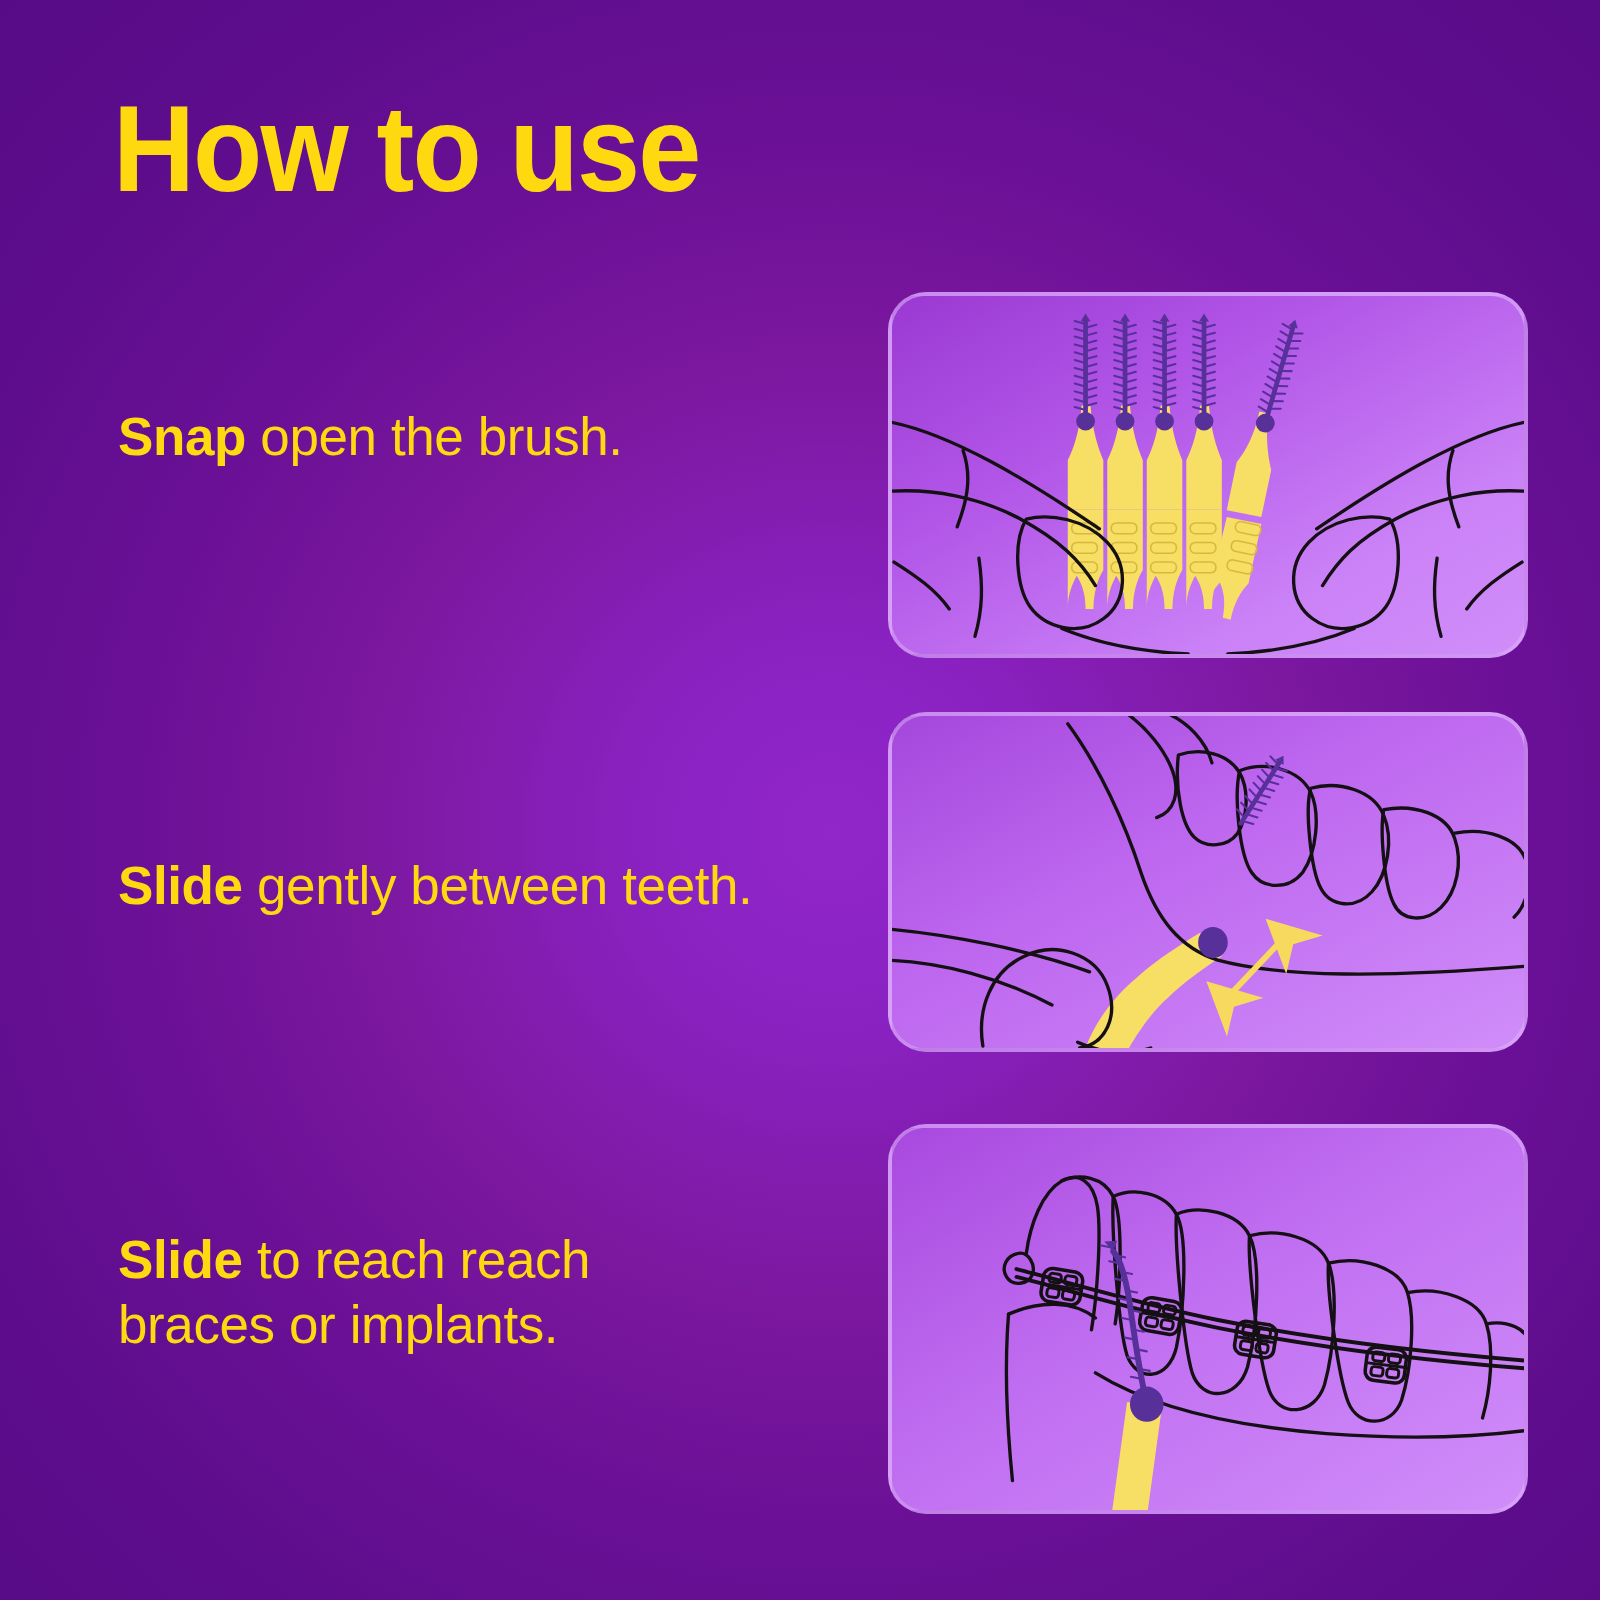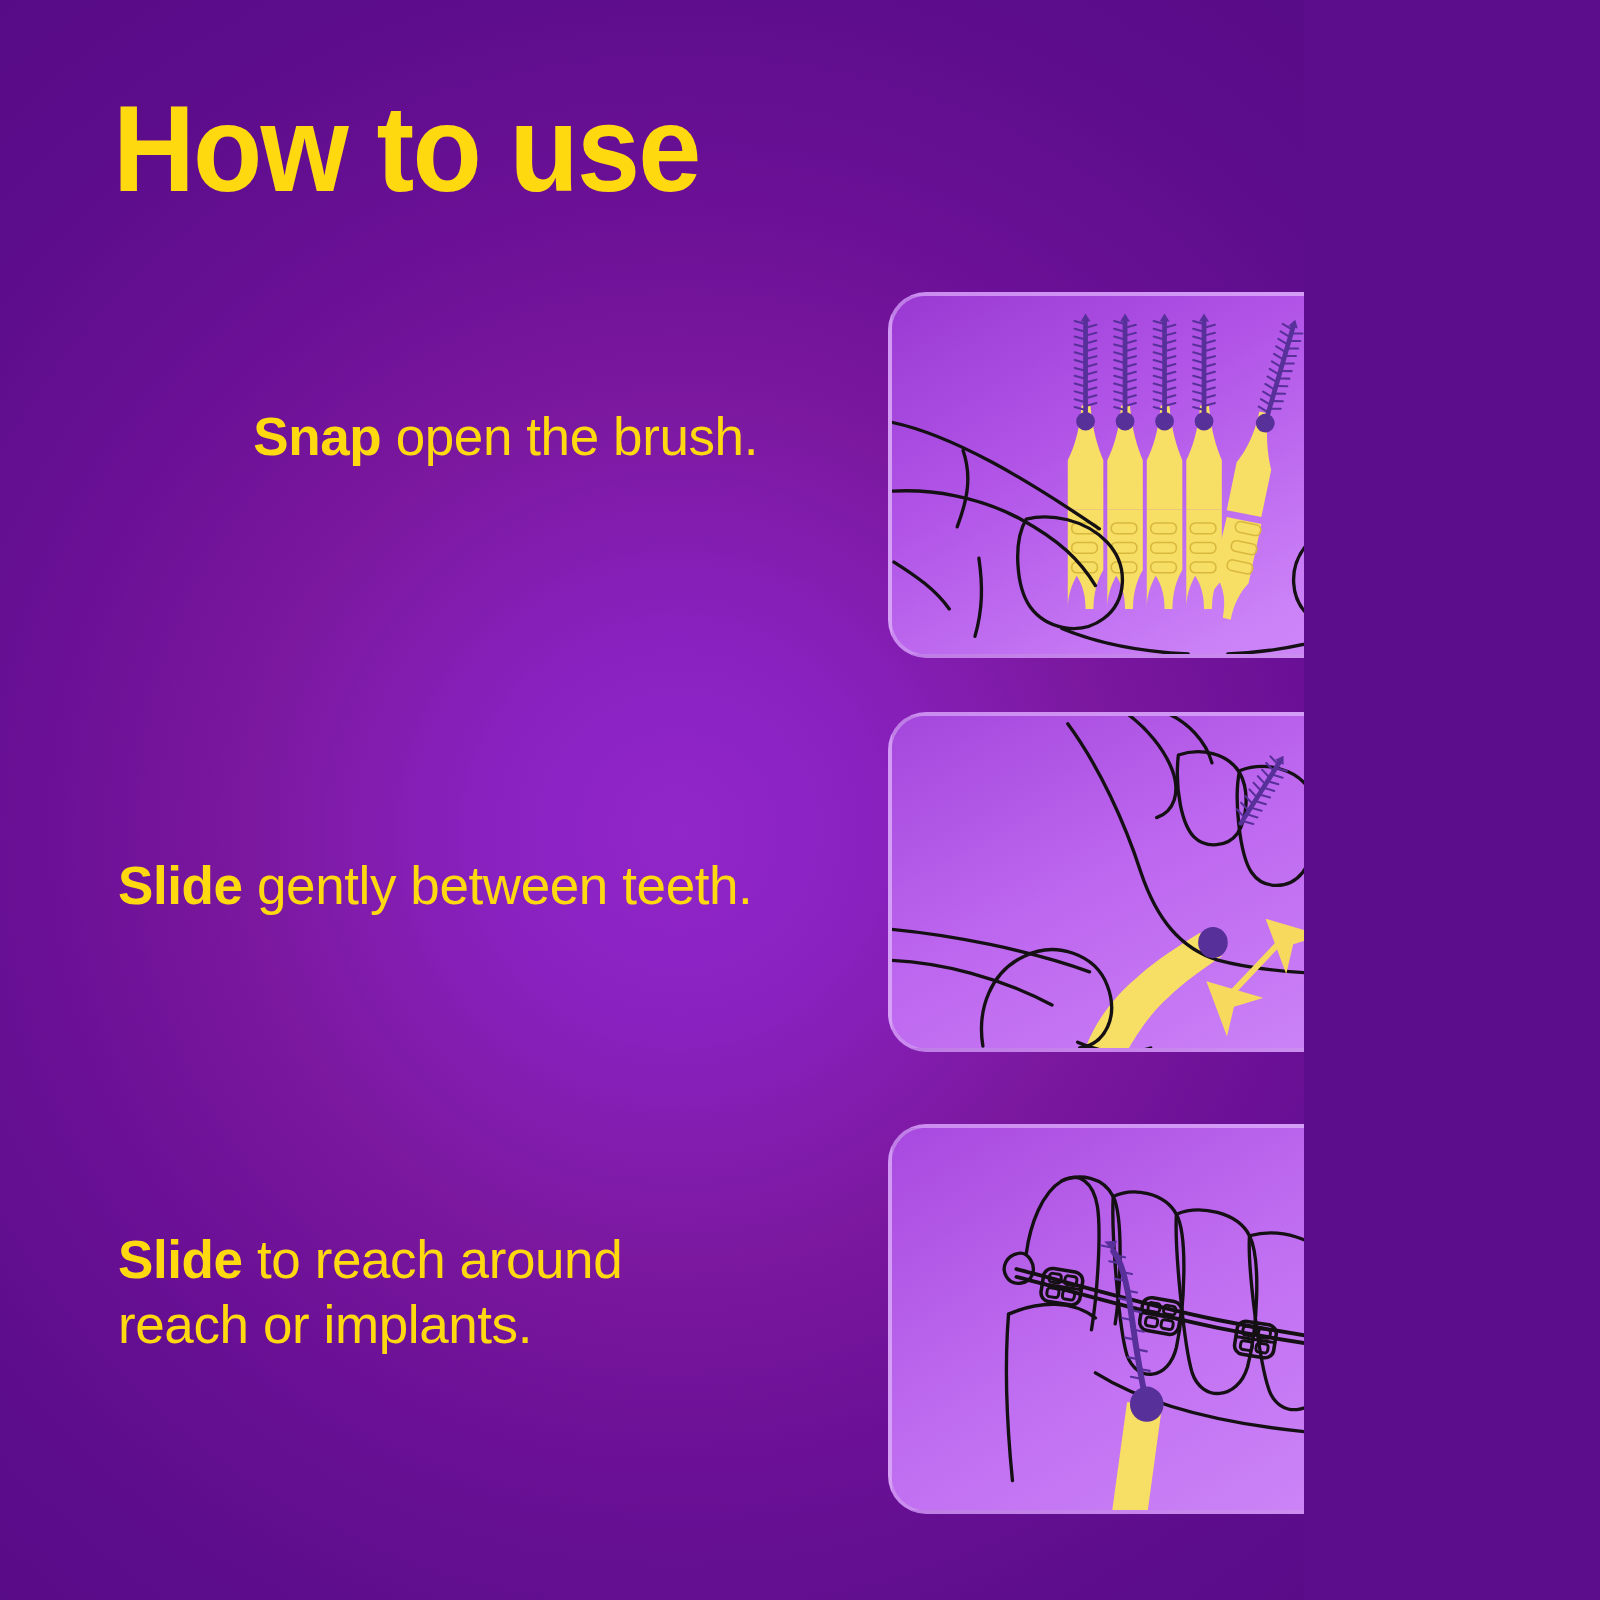--- a/index.html
+++ b/index.html
@@ -5,21 +5,21 @@
   * { margin:0; padding:0; box-sizing:border-box; }
   html,body { width:1600px; height:1600px; }
   body {
     font-family:"Liberation Sans", sans-serif;
     background:#5c0d8c;
     overflow:hidden;
     position:relative;
   }
   #poster {
     position:absolute; inset:0;
-    width:1304px; height:1600px;
+    width:1600px; height:1600px;
     background:
       radial-gradient(circle at 52% 52%, #9126c9 0%, #8a22c2 16%, #7b189f 40%, #6a1096 60%, #5d0d8c 80%, #570b86 100%);
     overflow:hidden;
   }
   #headline {
     position:absolute;
     left:113px; top:88px;
     color:#ffd910;
     font-size:122px;
     line-height:1.0;
@@ -33,21 +33,21 @@
     position:absolute;
     left:118px;
     width:640px;
     color:#ffd910;
     font-size:53px;
     line-height:1.22;
     font-weight:normal;
     letter-spacing:-0.4px;
   }
   .step-text b { font-weight:bold; }
-  #step-text-1 { top:405px;text-align:right; }
+  #step-text-1 { top:405px; }
   #step-text-2 { top:806px;margin-top:48px; }
   #step-text-3 { top:1228px; }
 
   .panel {
     position:absolute;
     left:888px;
     width:640px;
     border-radius:38px;
     border:4px solid rgba(220,180,245,0.55);
     overflow:hidden;
@@ -65,21 +65,21 @@
 
   <h1 id="headline">How to use</h1>
 
   <div class="step-text" id="step-text-1">
     <b>Snap</b><span> open the brush.</span>
   </div>
   <div class="step-text" id="step-text-2">
     <b>Slide</b><span> gently between teeth.</span>
   </div>
   <div class="step-text" id="step-text-3">
-    <b>Slide</b><span> to reach around reach or implants.</span>
+    <b>Slide</b><span> to reach reach braces or implants.</span>
   </div>
 
   <div class="panel" id="panel-1">
     <svg viewBox="0 0 640 366" preserveAspectRatio="none">
       <defs>
         <linearGradient id="p1bg" x1="0" y1="0" x2="1" y2="1">
           <stop offset="0" stop-color="#9a39d2"></stop>
           <stop offset="0.35" stop-color="#b256e8"></stop>
           <stop offset="0.75" stop-color="#cb82f7"></stop>
           <stop offset="1" stop-color="#d08df9"></stop>

